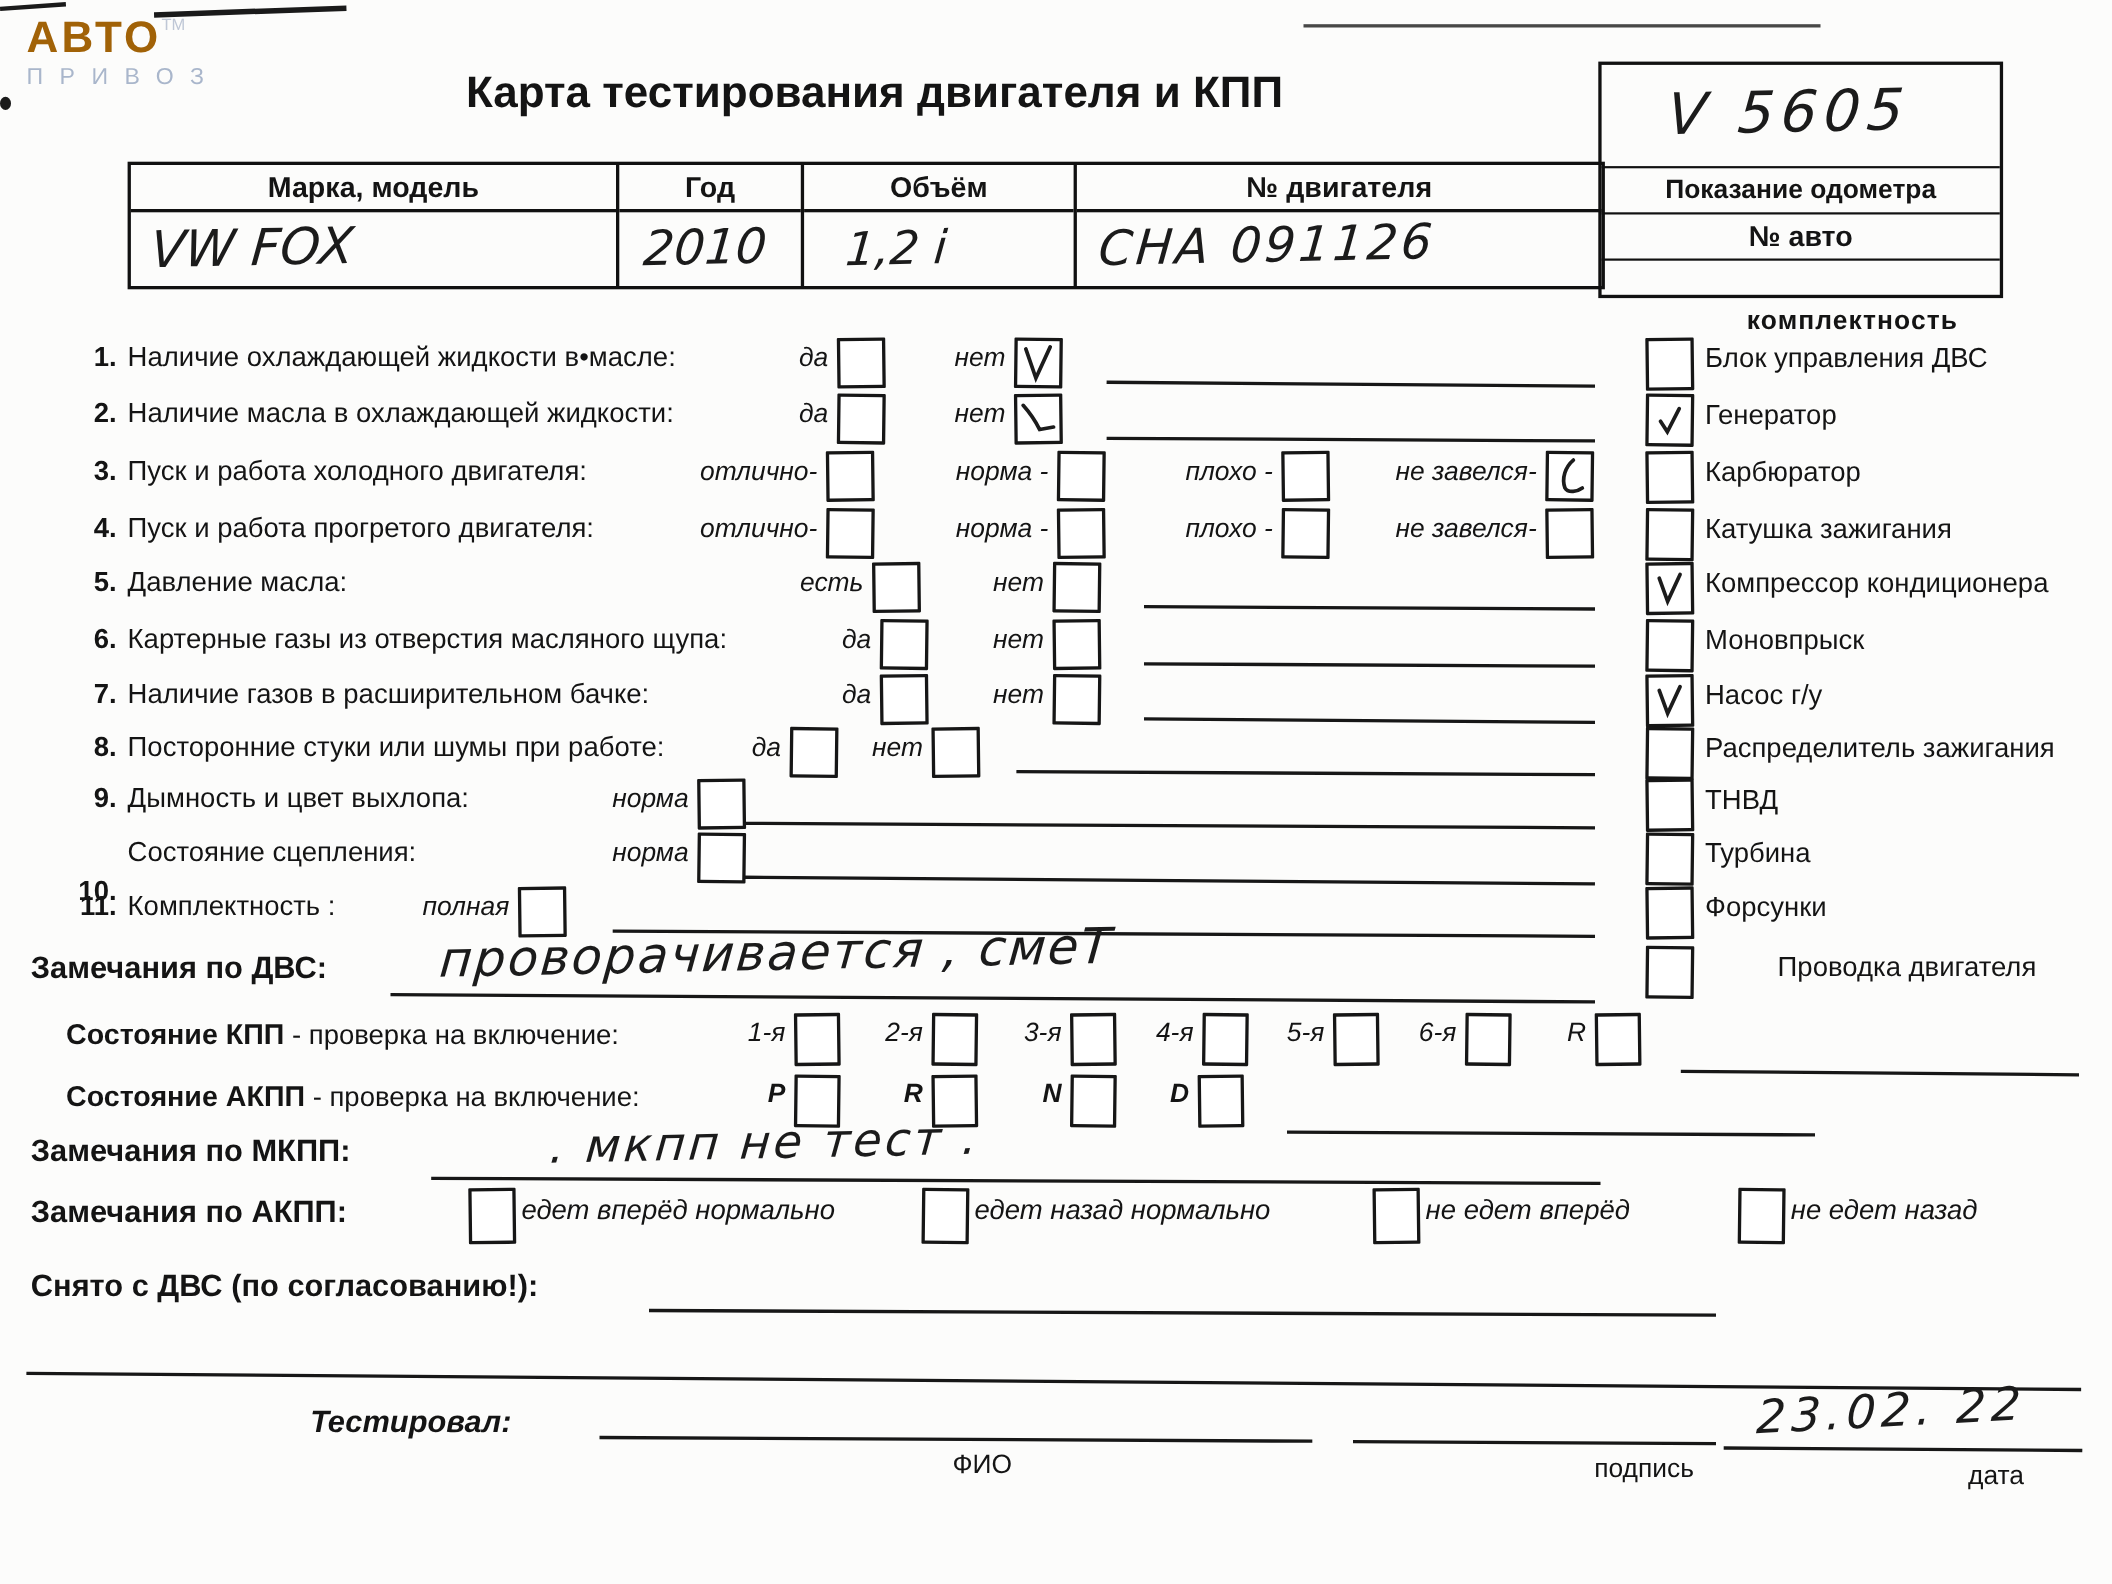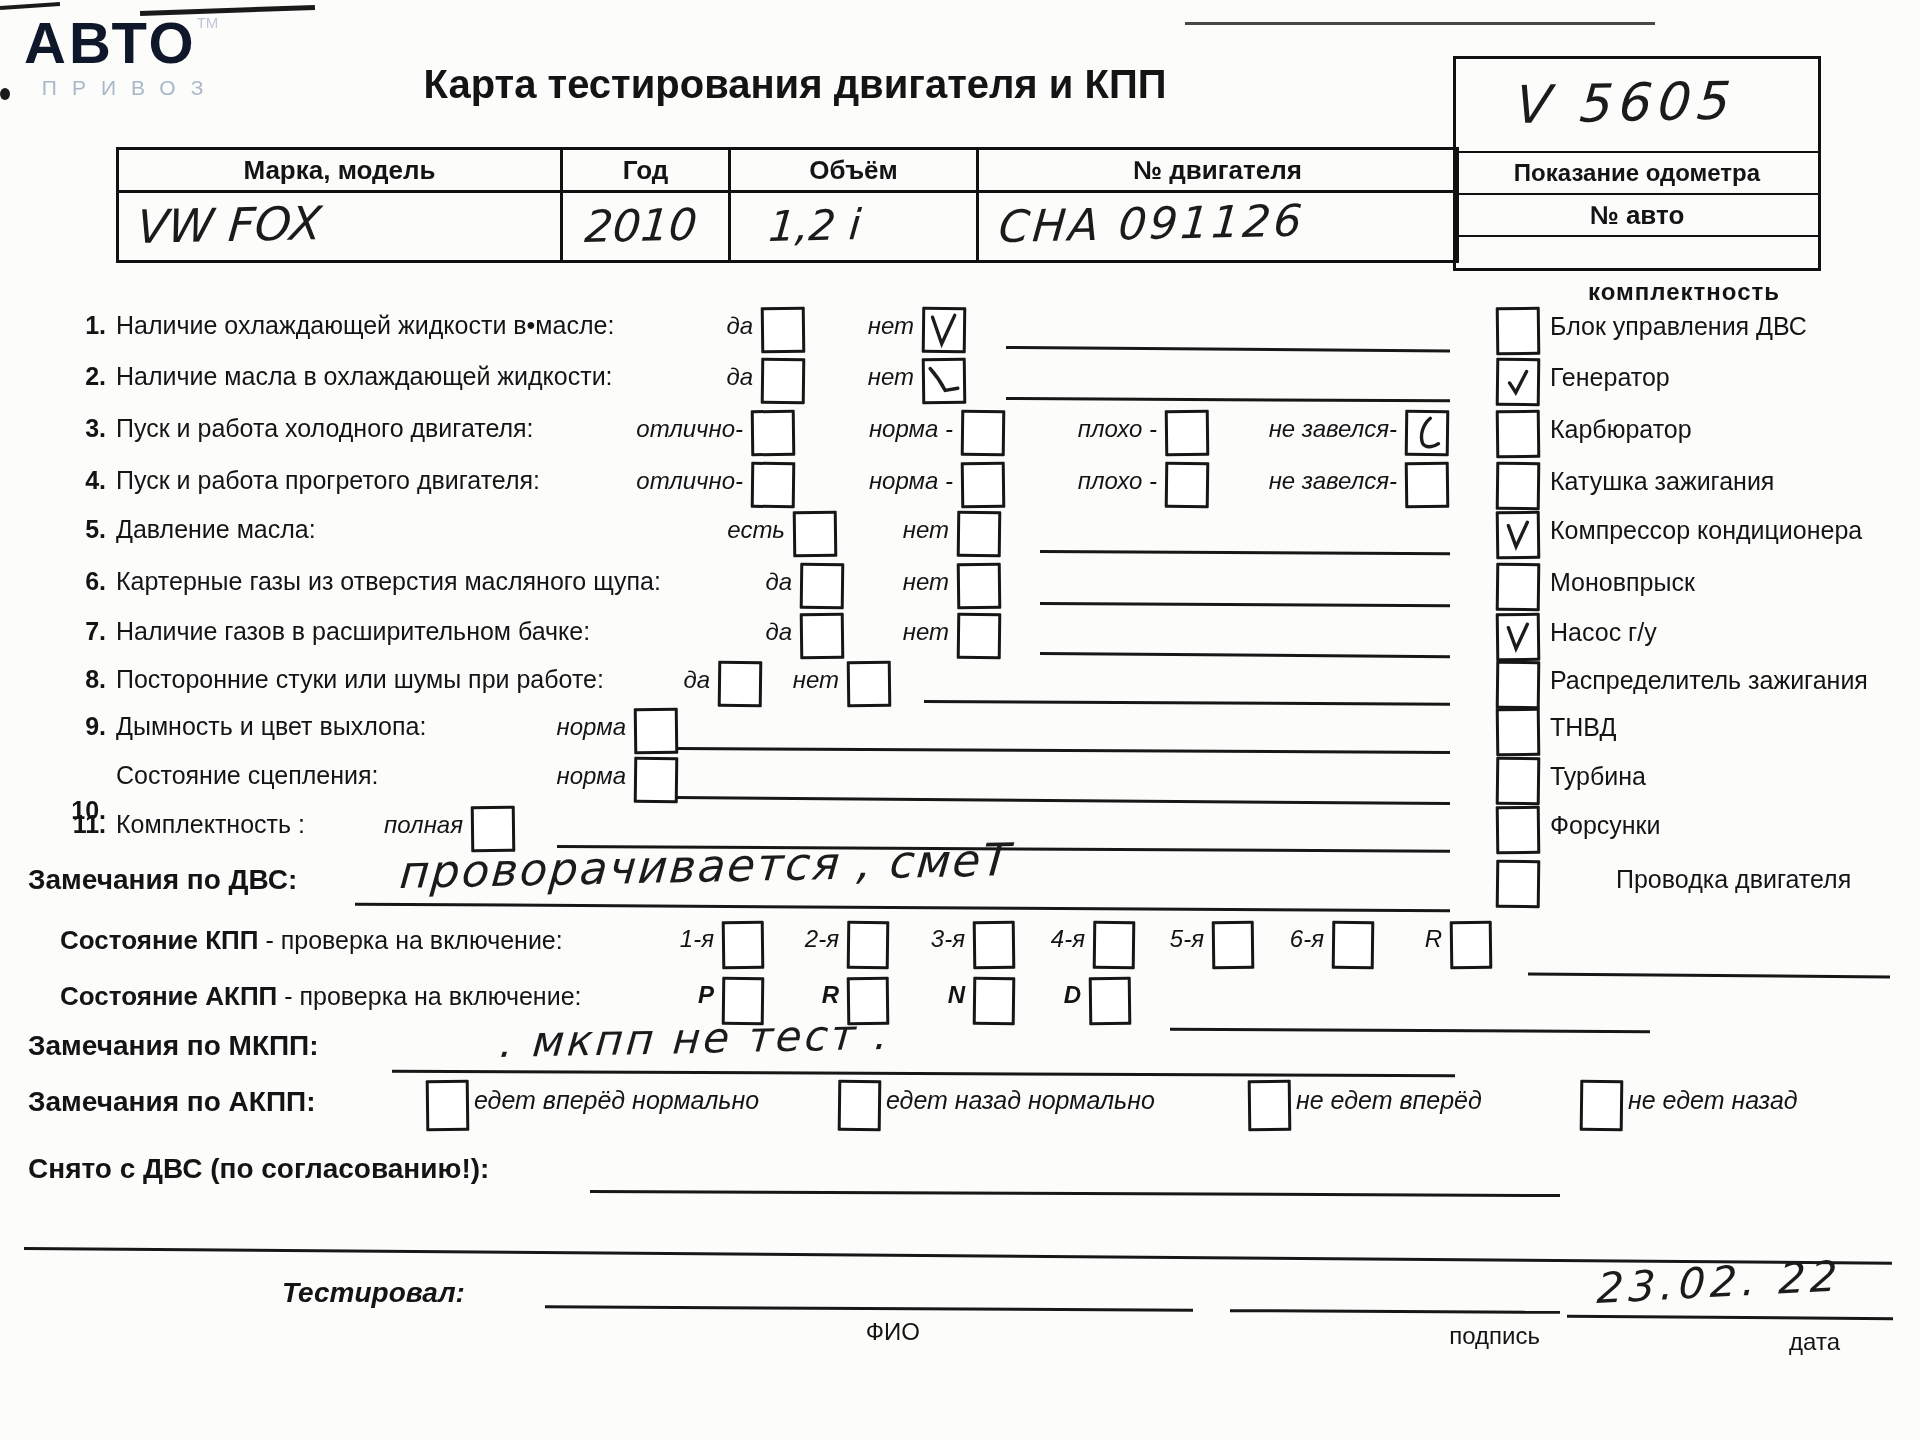--- a/index.html
+++ b/index.html
@@ -1,20 +1,20 @@
 <!DOCTYPE html>
 <html><head>
 <meta charset="utf-8">
 <style>
   html,body{margin:0;padding:0;background:#e8e8e8;}
   #page{position:relative;width:1920px;height:1440px;background:#fcfcfb;overflow:hidden;
         font-family:"Liberation Sans",sans-serif;color:#141414;}
   .abs{position:absolute;}
   
-  .logo-brand{font-size:58px;font-weight:bold;letter-spacing:3px;color:#0f172a;line-height:1;margin-top:16px;}
+  .logo-brand{font-size:40px;font-weight:bold;letter-spacing:3px;color:#a16207;line-height:1;margin-top:16px;}
   .logo-tm{font-size:15px;color:#bfc7d6;vertical-align:top;}
   .logo-sub{font-size:21px;letter-spacing:15px;color:#a9b6cb;margin-top:4px;text-align:right;}
   
   .mark{background:#1a1a1a;}
   
   .title{font-size:40px;font-weight:bold;text-align:center;}
   
   .carbox{border:3px solid #111;}
   .carbox-row{border-top:2px solid #111;text-align:center;}
   .carbox-row.first{border-top:none;}

